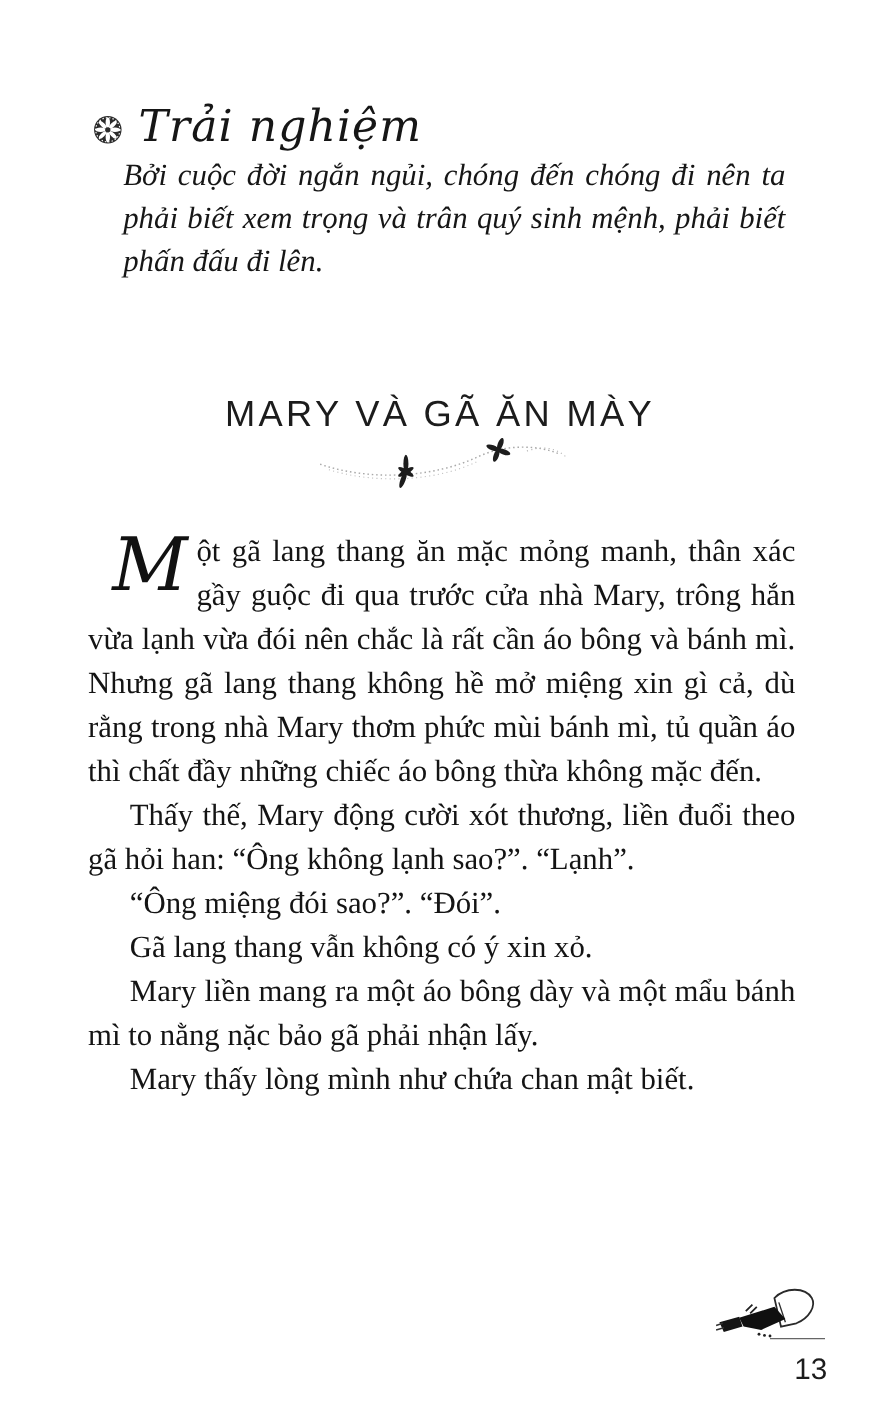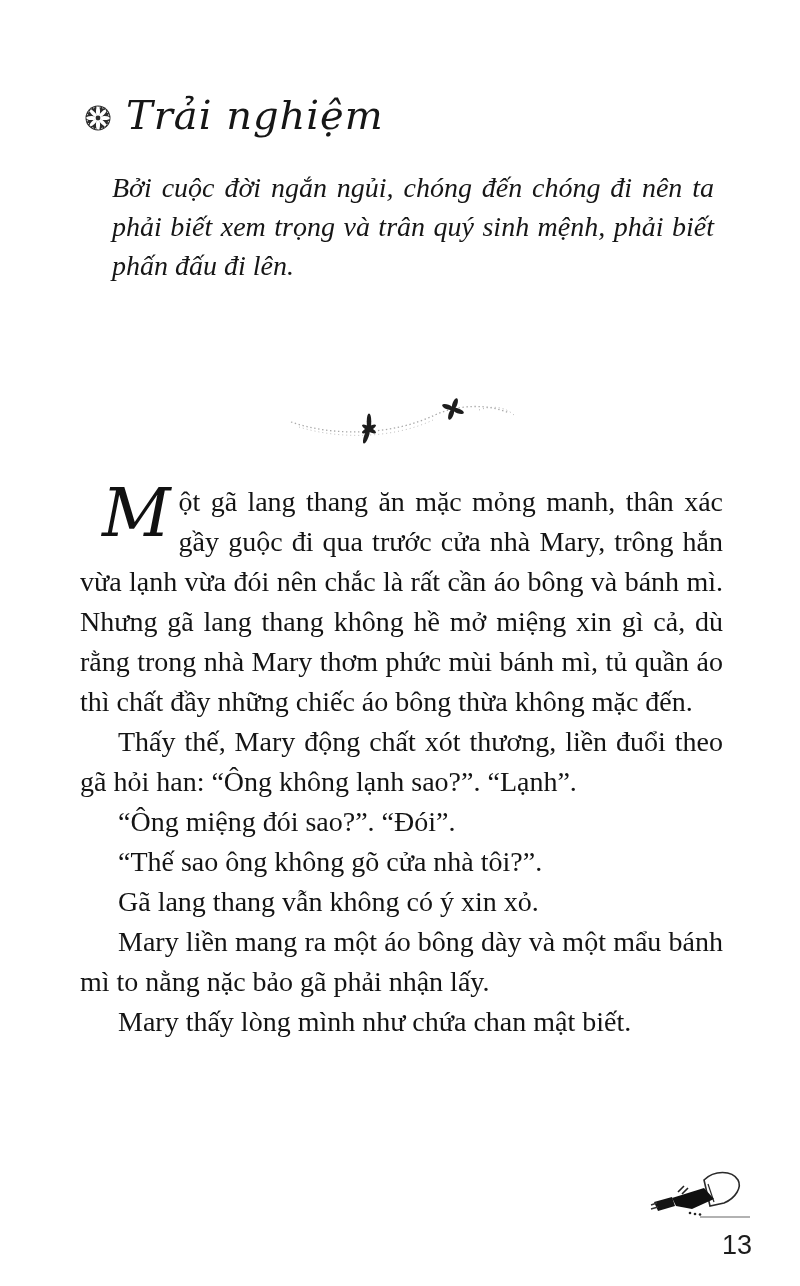--- a/index.html
+++ b/index.html
@@ -29,21 +29,21 @@
     font-style: italic;
     font-size: 40px;
     letter-spacing: 1px;
     color: #161616;
     text-align: right;
   }
 
   
   .quote {
     position: absolute;
-    top: 168px;
+    top: 140px;
     left: 112px;
     width: 602px;
     font-style: italic;
     font-size: 28px;
     line-height: 39px;
     text-align: justify;
     color: #161616;
     font-family: Liberation Serif, serif;
   }
 
@@ -129,20 +129,21 @@
         <ellipse cx="18.6" cy="9.4" rx="1.8" ry="4.6" transform="rotate(45 18.6 9.4)"></ellipse>
         <ellipse cx="9.4" cy="18.6" rx="1.8" ry="4.6" transform="rotate(45 9.4 18.6)"></ellipse>
       </g>
       <circle cx="14" cy="14" r="2.4" fill="#2b2b2b"></circle>
     </svg>
     <div class="section-label">Trải nghiệm</div>
   </div>
 
   <div class="quote">Bởi cuộc đời ngắn ngủi, chóng đến chóng đi nên ta phải biết xem trọng và trân quý sinh mệnh, phải biết phấn đấu đi lên.</div>
 
+  <div class="story-title">MARY VÀ GÃ ĂN MÀY</div>
 
   <div class="divider">
     <svg width="235" height="50" viewBox="0 0 235 50" xmlns="http://www.w3.org/2000/svg">
       <path d="M8,24 C55,40 112,36 152,17 C176,6 206,6 226,15" fill="none" stroke="#a9a9a9" stroke-width="1.3" stroke-dasharray="1.4 2.6"></path>
       <path d="M16,29 C58,42 112,40 150,22" fill="none" stroke="#c0c0c0" stroke-width="1" stroke-dasharray="1 3"></path>
       <path d="M196,12 C210,7 222,9 231,17" fill="none" stroke="#b5b5b5" stroke-width="1" stroke-dasharray="1 3"></path>
       <g fill="#1d1d1d">
         <ellipse cx="86" cy="23.5" rx="2.3" ry="8"></ellipse>
         <ellipse cx="86" cy="31" rx="2.3" ry="8" transform="rotate(60 86 31)"></ellipse>
         <ellipse cx="86" cy="31" rx="2.3" ry="8" transform="rotate(120 86 31)"></ellipse>
@@ -154,23 +155,22 @@
         <ellipse cx="170" cy="16.5" rx="2.4" ry="6"></ellipse>
         <ellipse cx="164.5" cy="11" rx="6" ry="2.4"></ellipse>
         <ellipse cx="175.5" cy="11" rx="6" ry="2.4"></ellipse>
         <circle cx="170" cy="11" r="2.2"></circle>
       </g>
     </svg>
   </div>
 
   <div class="body-text">
     <p class="first-para"><span class="dropcap">M</span><span>ột gã lang thang ăn mặc mỏng manh, thân xác gầy guộc đi qua trước cửa nhà Mary, trông hắn vừa lạnh vừa đói nên chắc là rất cần áo bông và bánh mì. Nhưng gã lang thang không hề mở miệng xin gì cả, dù rằng trong nhà Mary thơm phức mùi bánh mì, tủ quần áo thì chất đầy những chiếc áo bông thừa không mặc đến.</span></p>
-    <p>Thấy thế, Mary động chất xót thương, liền đuổi theo gã hỏi han: “Ông không lạnh sao?”. “Lạnh”.</p>
+    <p>Thấy thế, Mary động cười xót thương, liền đuổi theo gã hỏi han: “Ông không lạnh sao?”. “Lạnh”.</p>
     <p>“Ông miệng đói sao?”. “Đói”.</p>
-    <p>“Thế sao ông không gõ cửa nhà tôi?”.</p>
     <p>Gã lang thang vẫn không có ý xin xỏ.</p>
     <p>Mary liền mang ra một áo bông dày và một mẩu bánh mì to nằng nặc bảo gã phải nhận lấy.</p>
     <p>Mary thấy lòng mình như chứa chan mật biết.</p>
   </div>
 
   <div class="footer">
     <svg class="footer-ornament" viewBox="0 0 104 58" xmlns="http://www.w3.org/2000/svg">
       <path d="M56,12 C66,2 84,2 90,12 C94,19 88,30 76,35 L62,38 Z" fill="#ffffff" stroke="#2a2a2a" stroke-width="1.6"></path>
       <path d="M60,16 L66,34" stroke="#2a2a2a" stroke-width="1.2" fill="none"></path>
       <path d="M24,30 L56,20 L66,31 L44,41 L28,38 Z" fill="#101010"></path>

